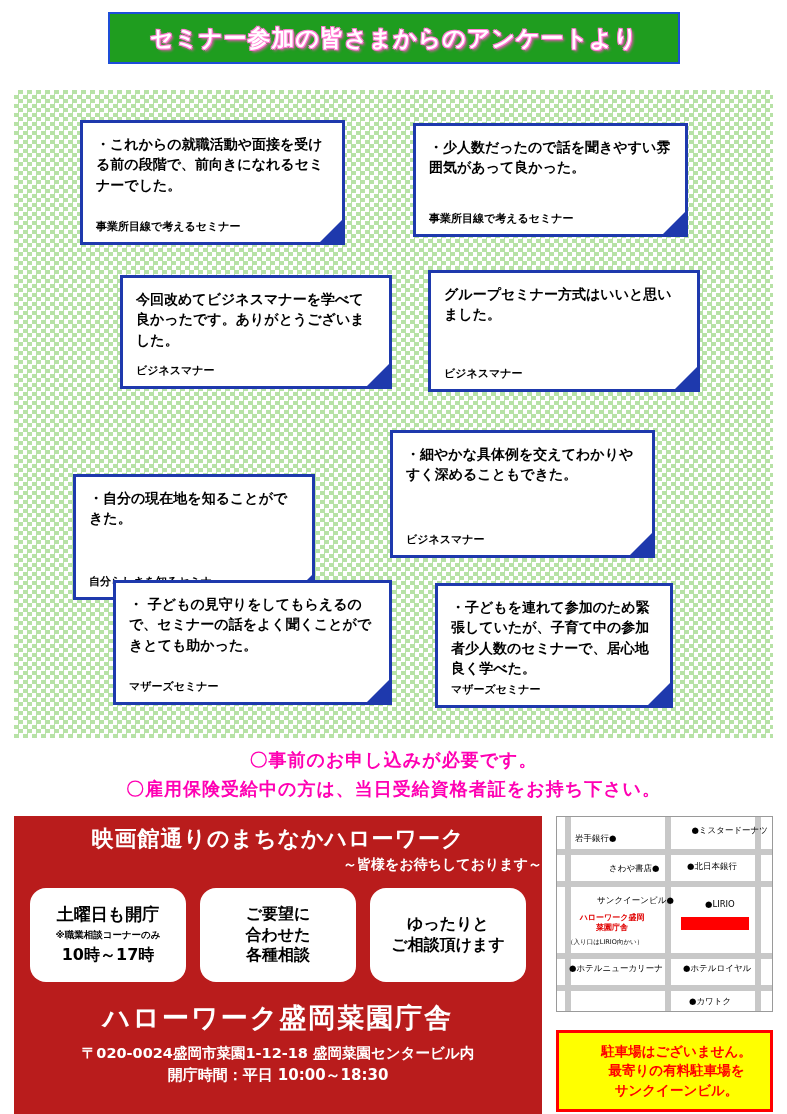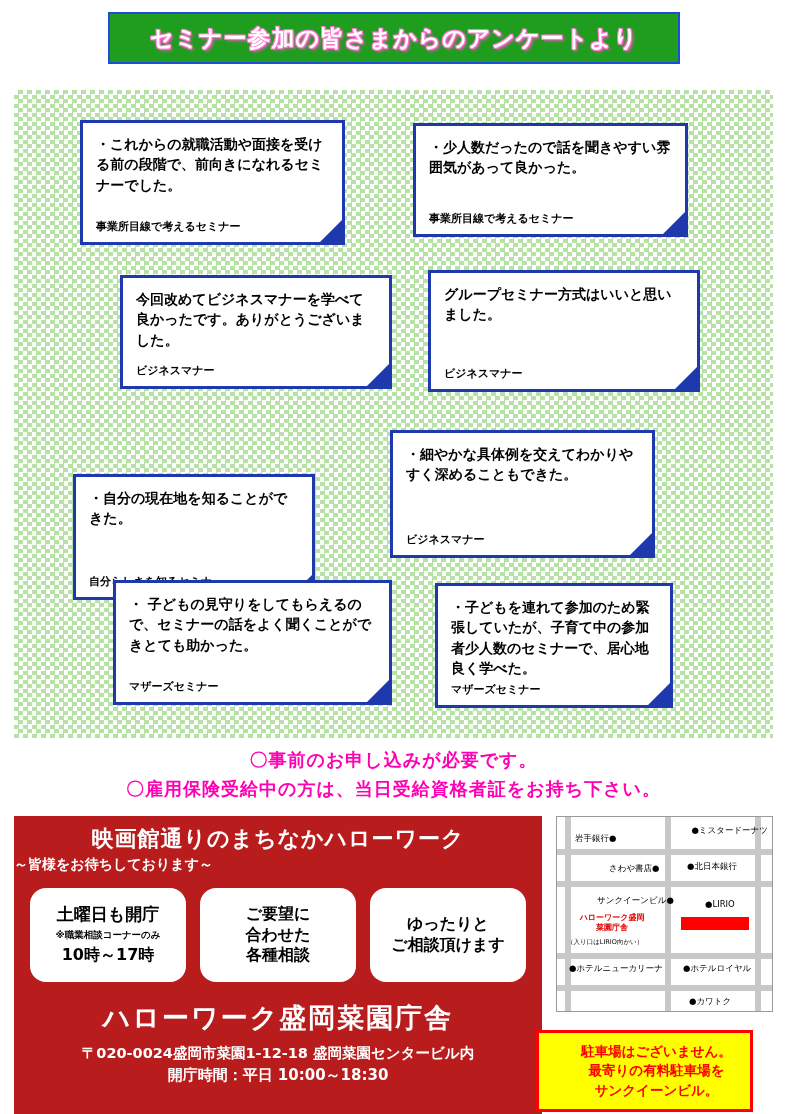--- a/index.html
+++ b/index.html
@@ -47,21 +47,21 @@
     text-align:center; color:#ff00b3; font-weight:bold; font-size:18px;
     line-height:1.6; letter-spacing:1px;
   }
 
   
   .office-panel {
     position:absolute; left:14px; top:816px; width:528px; height:298px;
     background:#b91c1c; color:#ffffff; padding-top:8px;
   }
   .office-title { text-align:center; font-size:22px; font-weight:bold; letter-spacing:1px; }
-  .office-subtitle { text-align:left; font-size:14px; font-weight:bold; margin-top:2px; }
+  .office-subtitle { text-align:right; font-size:14px; font-weight:bold; margin-top:2px; }
   .features { display:flex; justify-content:space-between; gap:14px; padding:14px 16px 8px 16px; }
   .feature {
     background:#ffffff; color:#000000; border-radius:16px; flex:1; min-height:94px;
     display:flex; flex-direction:column; align-items:center; justify-content:center;
     text-align:center; padding:8px 4px; font-weight:bold;
   }
   .f-main { font-size:17px; line-height:1.25; }
   .f-sub  { font-size:9.5px; margin:3px 0; }
   .f-time { font-size:16px; }
   .f-line { font-size:16px; line-height:1.3; }
@@ -80,21 +80,21 @@
   .map-label { position:absolute; white-space:nowrap; }
   .map-hw {
     position:absolute; left:16px; top:96px; width:78px; text-align:center;
     color:#e00000; font-weight:bold; font-size:8px; line-height:1.3;
   }
   .map-hw-note { position:absolute; left:10px; top:121px; font-size:6.5px; color:#000; }
   .hw-marker { position:absolute; left:124px; top:100px; width:68px; height:13px; background:#ff0000; }
 
   
   .parking {
-    position:absolute; left:536px; top:1030px; width:217px; height:82px;
+    position:absolute; left:556px; top:1030px; width:217px; height:82px;
     background:#ffff00; border:3px solid #ff0000;
     display:flex; flex-direction:column; align-items:center; justify-content:center;
     color:#ff0000; font-weight:bold; font-size:13.5px; line-height:1.45; text-align:center;padding-left:24px;
   }
 </style>
 </head>
 <body>
 
 <div id="page">
 

